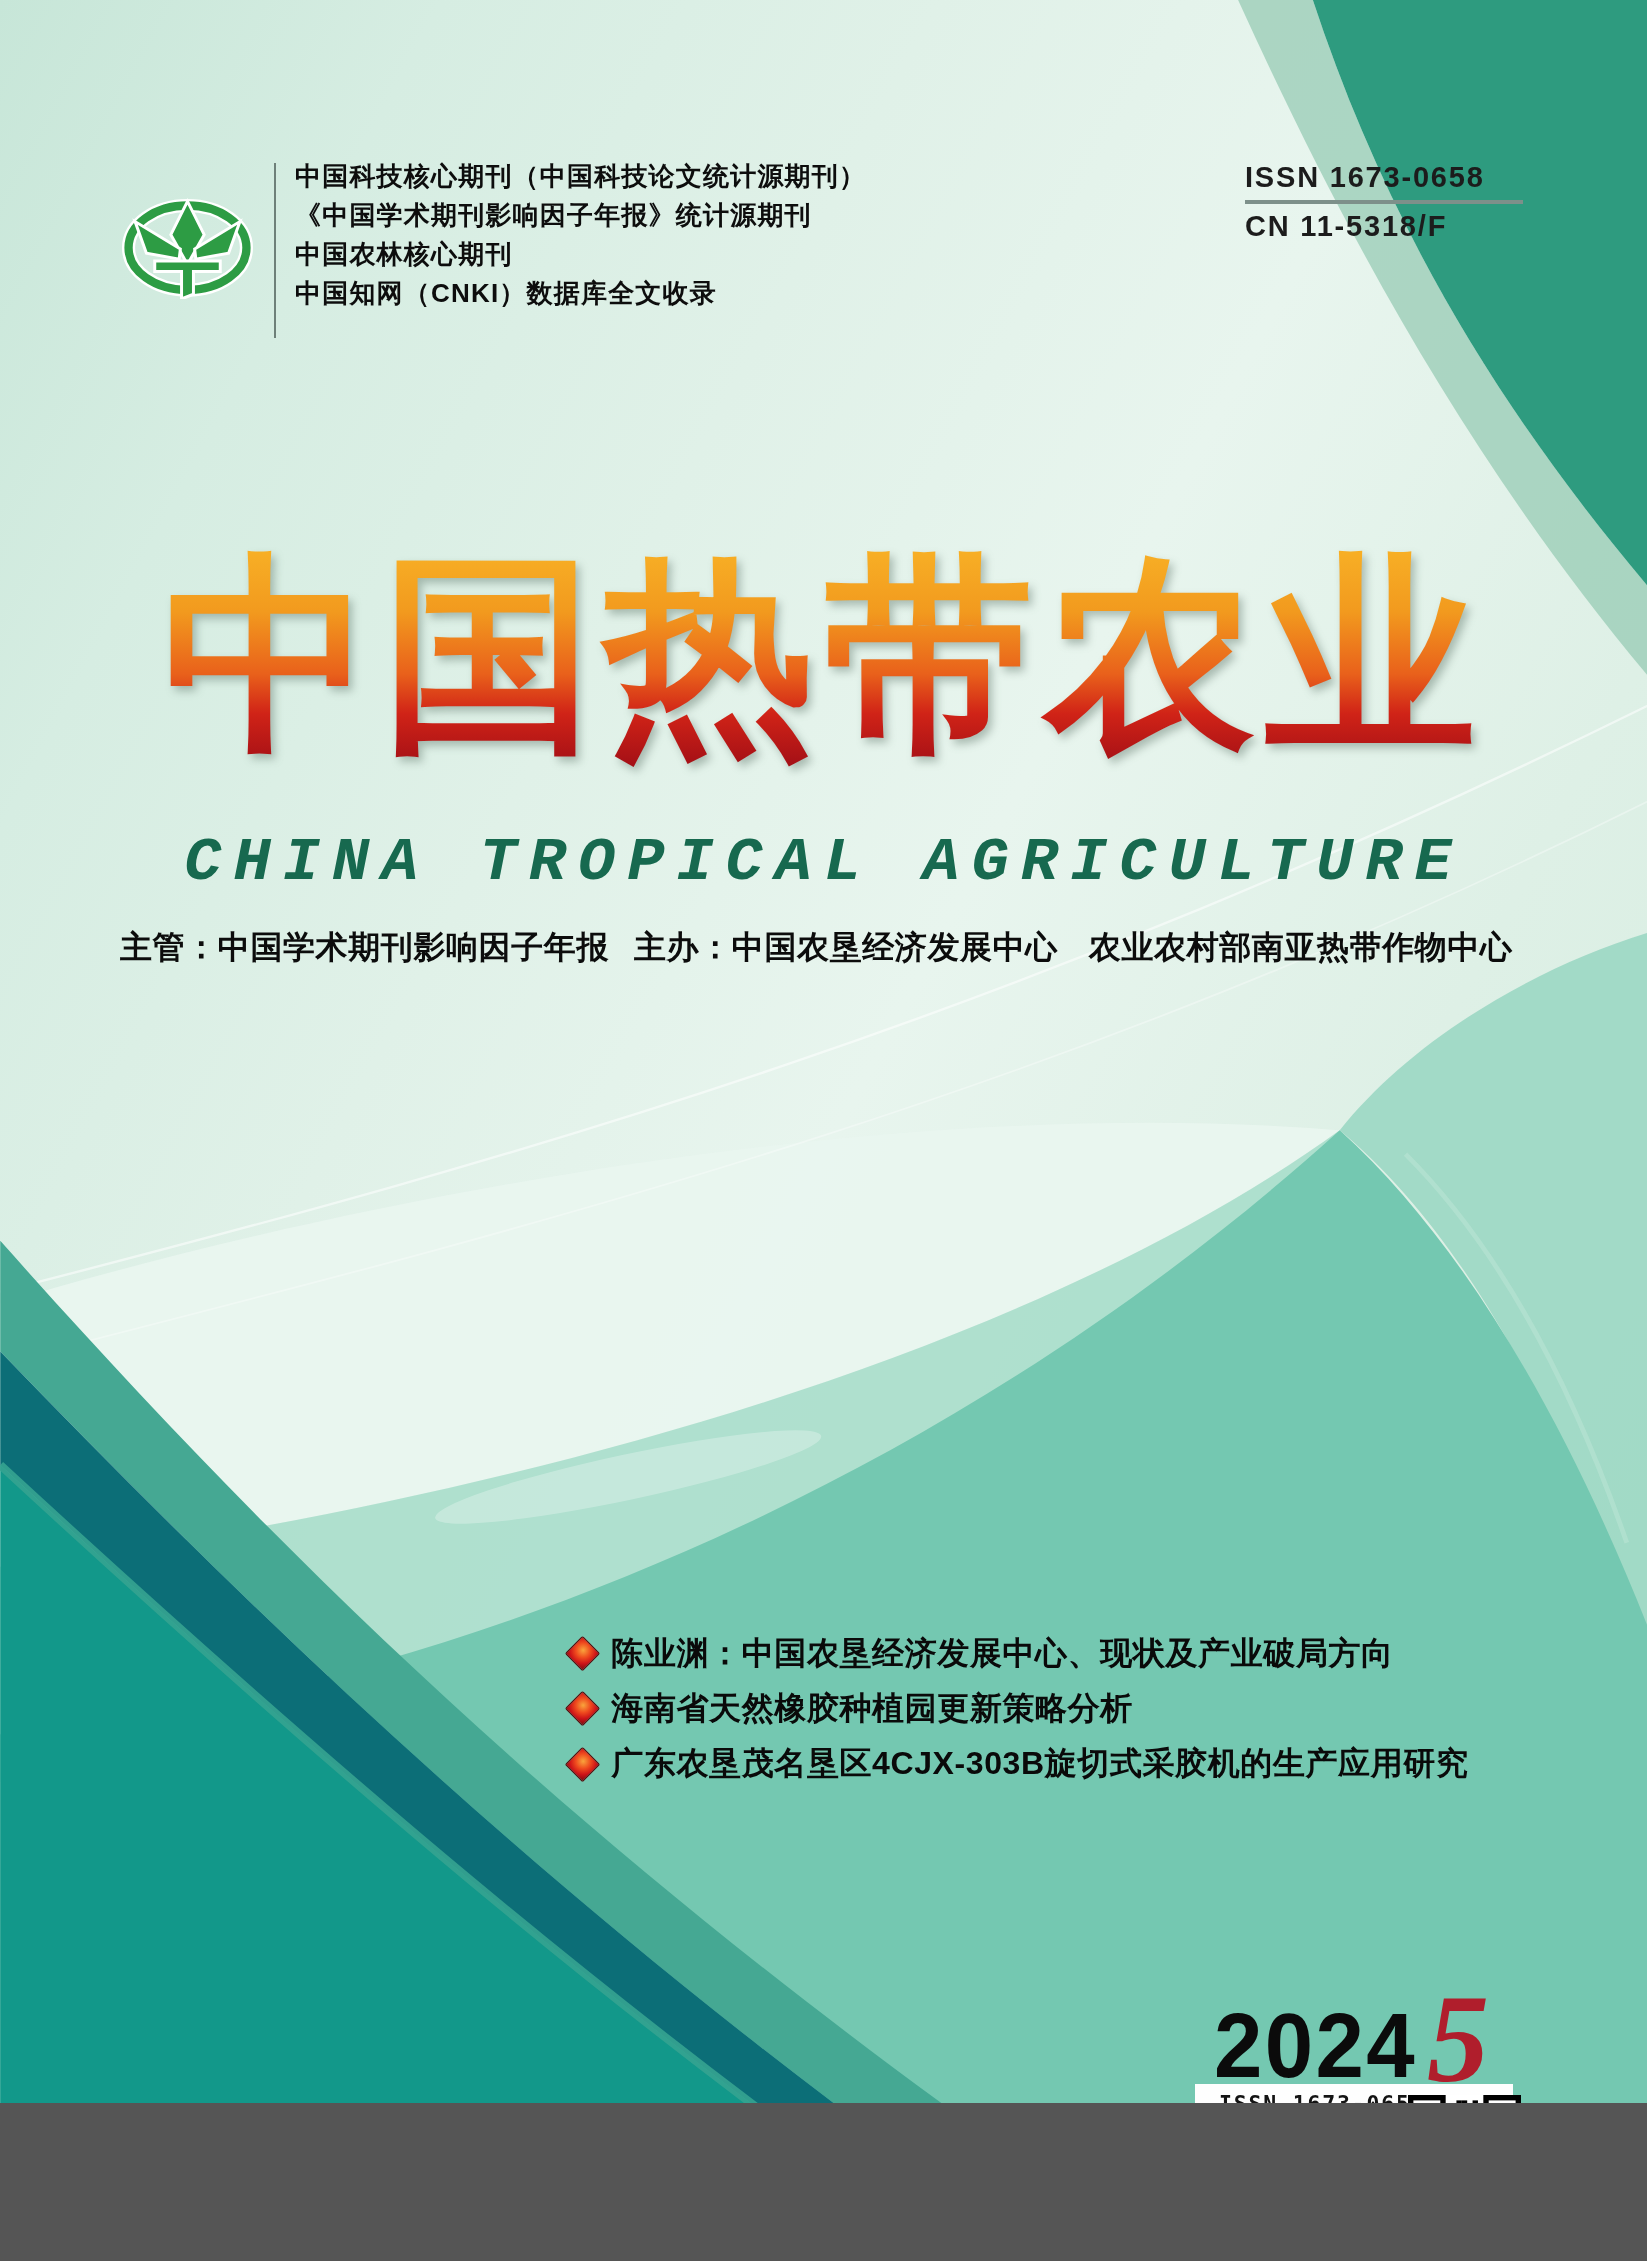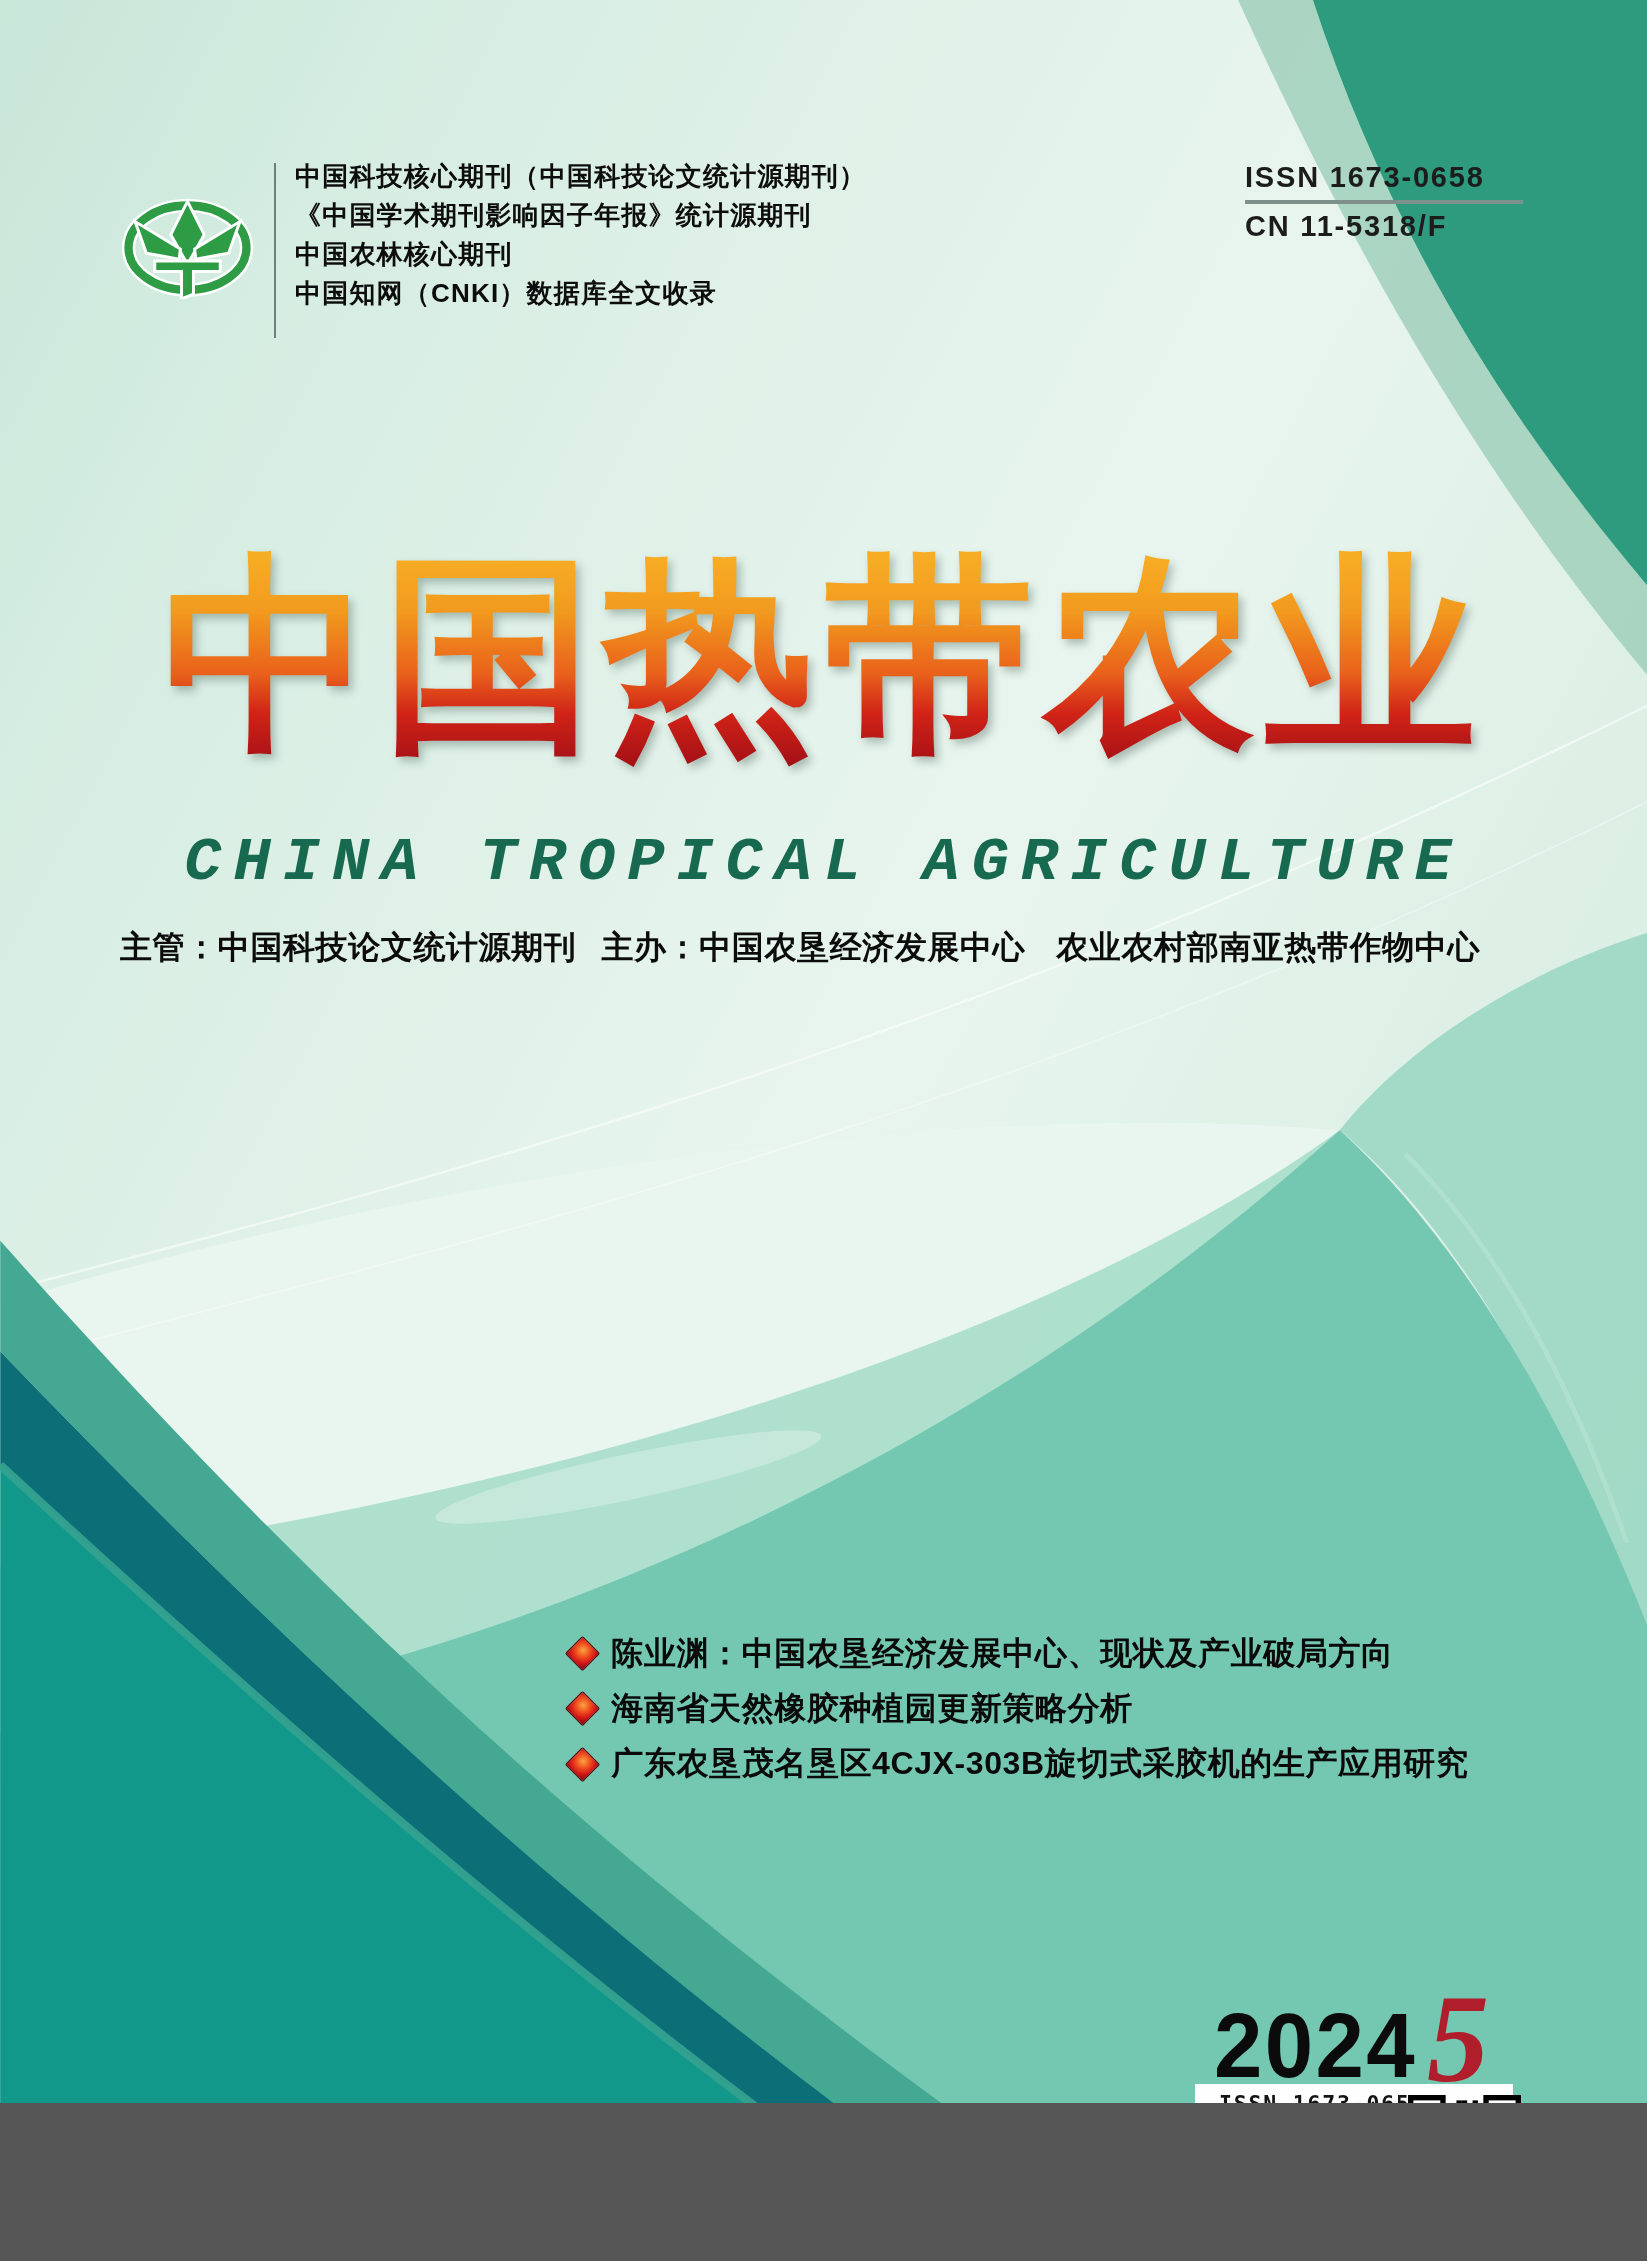--- a/index.html
+++ b/index.html
@@ -152,21 +152,21 @@
   <div class="issn-block">
     <div class="issn-line">ISSN 1673-0658</div>
     <div class="issn-rule"></div>
     <div class="issn-line">CN 11-5318/F</div>
   </div>
 
   <h1 class="title-cn">中国热带农业</h1>
   <h2 class="title-en">CHINA TROPICAL AGRICULTURE</h2>
 
   <div class="org-line">
-    <span>主管：</span><span>中国科技论文统计源期刊</span><span class="gap-a">主办：</span><span>中国农垦经济发展中心</span><span class="gap-b">农业农村部南亚热带作物中心</span>
+    <span>主管：</span><span>中国学术期刊影响因子年报</span><span class="gap-a">主办：</span><span>中国农垦经济发展中心</span><span class="gap-b">农业农村部南亚热带作物中心</span>
   </div>
 
   <ul class="highlights">
     <li>
       <span class="diamond"></span>
       <span class="h-text">陈业渊：中国农垦经济发展中心、现状及产业破局方向</span>
     </li>
     <li>
       <span class="diamond"></span>
       <span class="h-text">海南省天然橡胶种植园更新策略分析</span>

